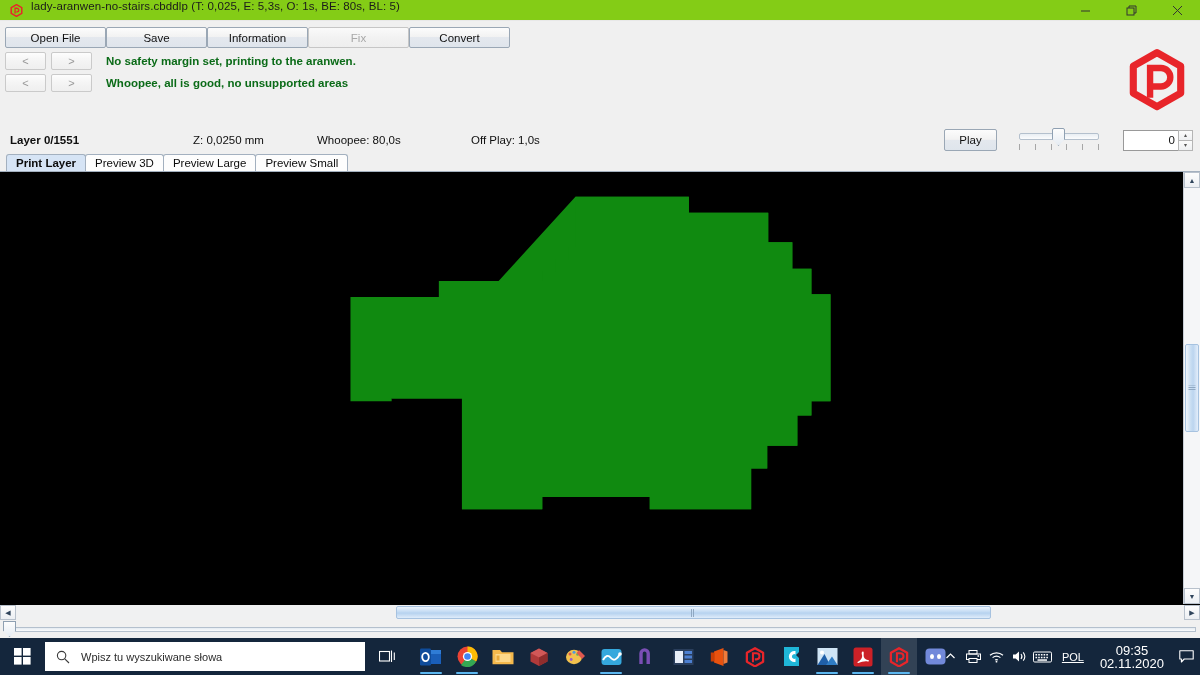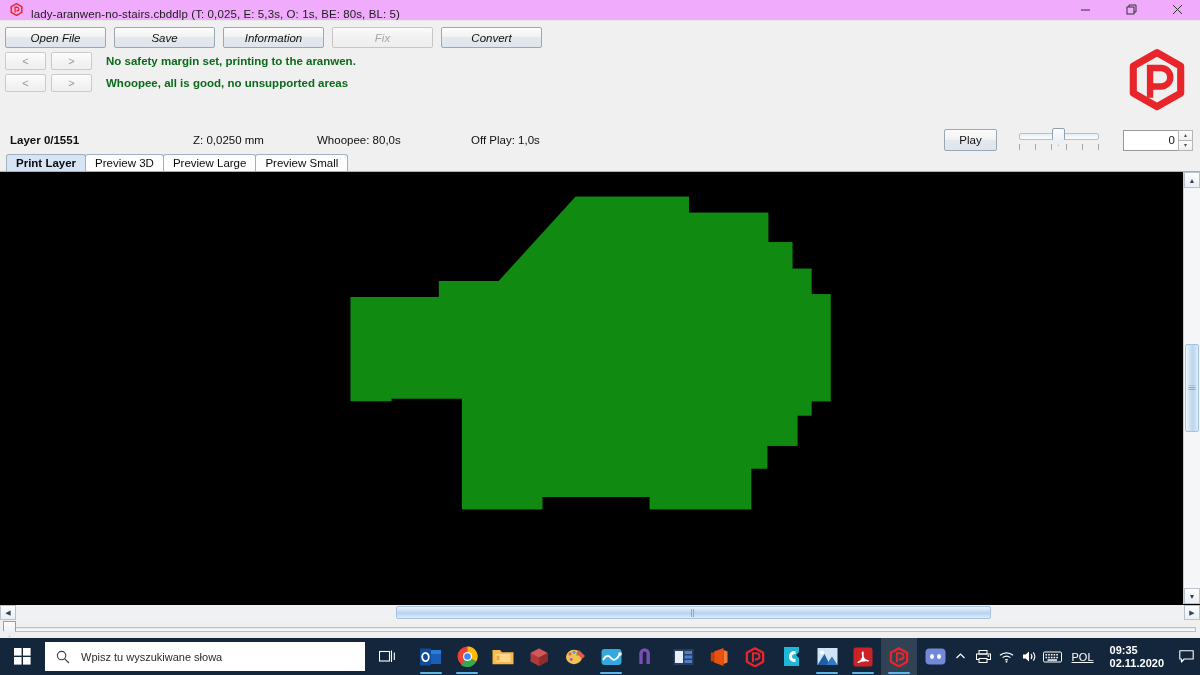--- a/index.html
+++ b/index.html
@@ -12,22 +12,22 @@
   #app {
     position: relative;
     width: 1200px; height: 675px;
     background: #f0f0f0;
     display: flex; flex-direction: column;
   }
 
   
   .titlebar {
     height: 21px;
-    background: #f0abfc;
-    display: flex; align-items: flex-end;
+    background: #84cc16;
+    display: flex; align-items: flex-start;
     flex: 0 0 21px;
     border-bottom: 1px solid #e8e8e8;
   }
   .tb-icon {
     width: 22px; height: 21px;
     display: flex; align-items: center; justify-content: center;
     margin-left: 5px;
   }
   .tb-title {
     font-size: 11.5px; color: #1b1b1b;
@@ -44,23 +44,22 @@
 
   
   .toolbar-area {
     background: #f0f0f0;
     padding: 0;
     position: relative;
     flex: 0 0 105px;
   }
   .btnrow {
     display: flex;
-    gap: 8px;
+    gap: 0;
     padding: 6px 0 0 5px;
-    font-style: italic;
   }
   .tbtn {
     width: 101px; height: 21px;
     font-size: 11.5px; color: #111;
     background: linear-gradient(to bottom, #fcfcfc 0%, #f2f2f2 47%, #e4e8ee 50%, #dfe5ec 100%);
     border: 1px solid #9aa7b5;
     border-radius: 2px;
     display: flex; align-items: center; justify-content: center;
     cursor: default;
     font-weight: 400;
@@ -373,25 +372,24 @@
     width: 23px; height: 37px;
     display: flex; align-items: center; justify-content: center;
     color: #fff;
   }
   .traylang {
     color: #fff; font-size: 11px;
     padding: 0 8px;
     text-decoration: underline;
   }
   .clock {
-    color: #fff; font-size: 11px;
-    text-align: left;
+    color: #fff; font-size: 13px;
+    text-align: center;
     line-height: 13px;
     padding: 0 8px;
-    font-weight: bold;
   }
   .actioncenter {
     width: 28px; height: 37px;
     display: flex; align-items: center; justify-content: center;
   }
 </style>
 </head>
 <body>
 
 <div id="app">

